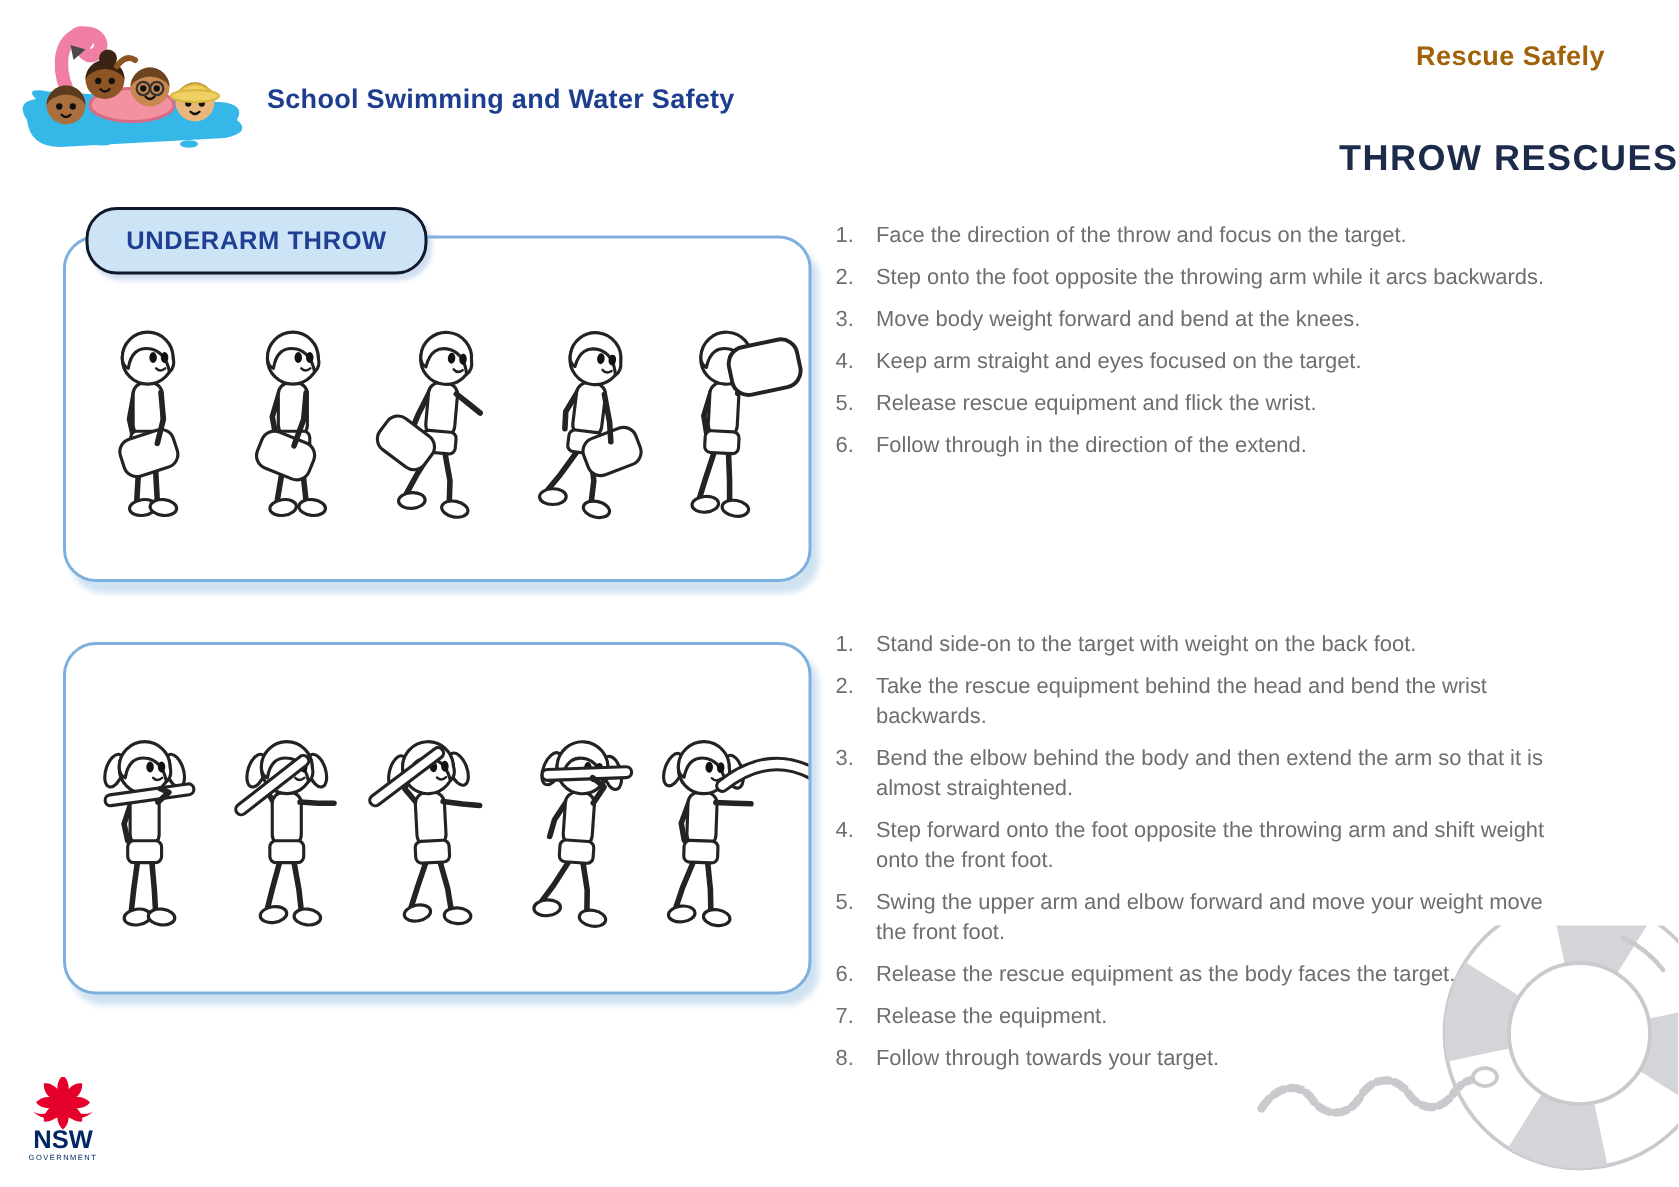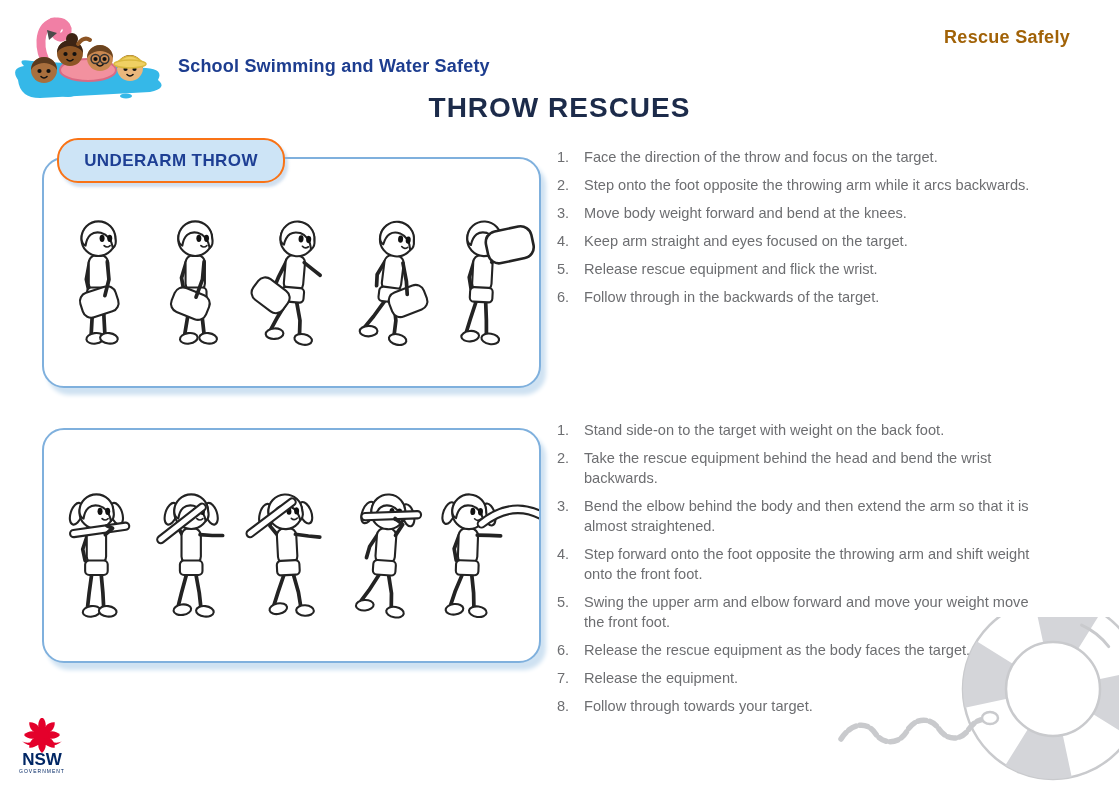--- a/index.html
+++ b/index.html
@@ -5,27 +5,27 @@
   html,body{margin:0;padding:0;background:#fff;}
   .page{
     position:relative;width:1119px;height:791px;background:#ffffff;
     overflow:hidden;font-family:"Liberation Sans",sans-serif;
   }
   
   .logo-art{position:absolute;left:8px;top:6px;width:162px;height:98px;}
   .program-title{position:absolute;left:178px;top:56px;font-size:18px;font-weight:bold;color:#1d3d8f;letter-spacing:.2px;}
   .page-tag{position:absolute;top:27px;right:49px;font-size:18px;font-weight:bold;color:#a16207;letter-spacing:.3px;}
   .doc-title{
-    position:absolute;left:0;right:0;top:92px;text-align:center;
-    font-size:28px;font-weight:800;color:#1c2b4a;letter-spacing:1px;
+    position:absolute;left:0;right:0;top:92px;text-align:right;
+    font-size:24px;font-weight:800;color:#1c2b4a;letter-spacing:1px;
   }
   
   .pill{
     position:absolute;left:57px;width:224px;height:41px;z-index:3;
-    background:#cde4f6;border:2px solid #f97316;border-radius:21px;
+    background:#cde4f6;border:2px solid #0f172a;border-radius:21px;
     display:flex;align-items:center;justify-content:center;
     font-size:17px;font-weight:bold;color:#1e3f94;letter-spacing:.4px;
     box-shadow:3px 4px 3px rgba(150,185,220,.45);
   }
   .pill-underarm{top:138px;}
   .pill-overarm{top:409px;}
   .seq-box{
     position:absolute;left:42px;width:495px;background:#fff;z-index:2;
     border:2px solid #7fb0dd;border-radius:22px;
     box-shadow:5px 7px 4px #cfe2f2;
@@ -213,21 +213,21 @@
       <li>
         <span class="step-num">4.</span>
         <span class="step-text">Keep arm straight and eyes focused on the target.</span>
       </li>
       <li>
         <span class="step-num">5.</span>
         <span class="step-text">Release rescue equipment and flick the wrist.</span>
       </li>
       <li>
         <span class="step-num">6.</span>
-        <span class="step-text">Follow through in the backwards of the target.</span>
+        <span class="step-text">Follow through in the direction of the extend.</span>
       </li>
     </ol>
 
   <div class="seq-box box-overarm">
     <svg id="fig-overarm" viewBox="0 0 491 227">
         <g transform="translate(52,130) scale(0.8) rotate(0)">
           <path d="M-11,-34 L-17,-16 L-14,-2" fill="none" stroke="#232323" stroke-width="4.6" stroke-linecap="round" stroke-linejoin="round"></path>
           <path d="M-6,16 L-9,38 L-11,56" fill="none" stroke="#232323" stroke-width="4.6" stroke-linecap="round" stroke-linejoin="round"></path>
           <ellipse cx="-6" cy="61" rx="11" ry="6.5" fill="#fff" stroke="#232323" stroke-width="2.6" transform="rotate(-8 -6 61)"></ellipse>
           <path d="M6,16 L8,38 L9,56" fill="none" stroke="#232323" stroke-width="4.6" stroke-linecap="round" stroke-linejoin="round"></path>

